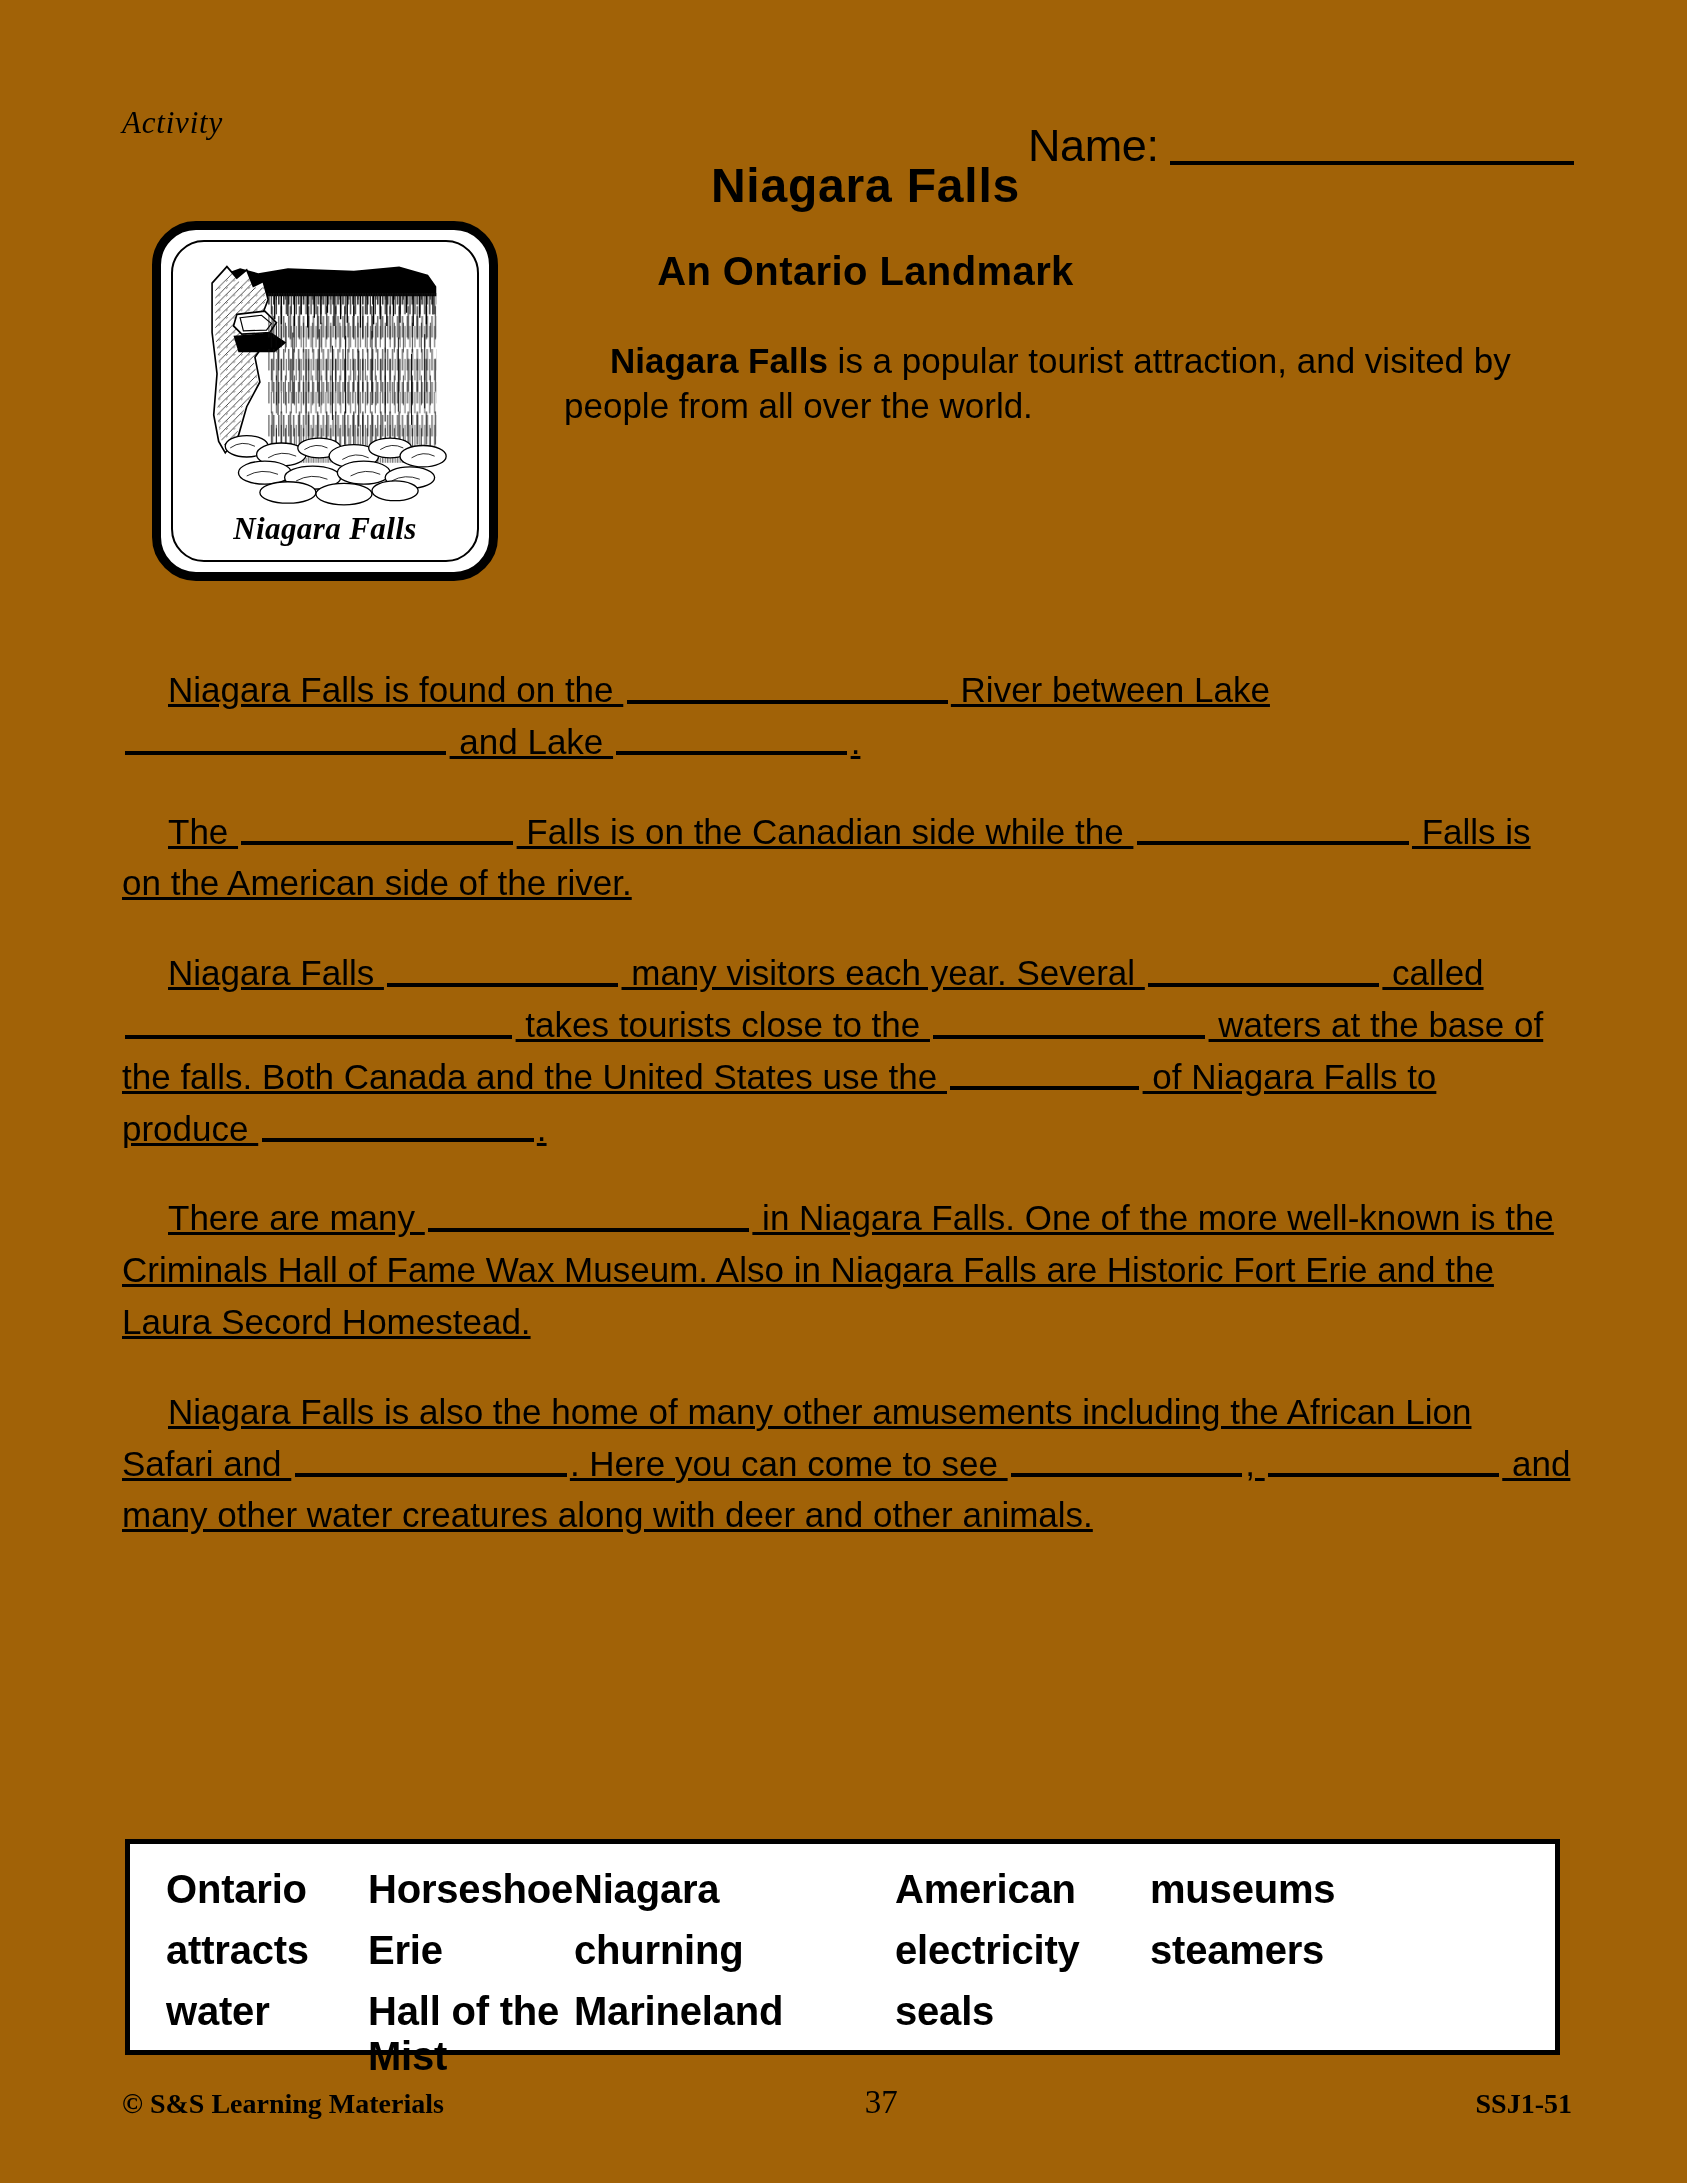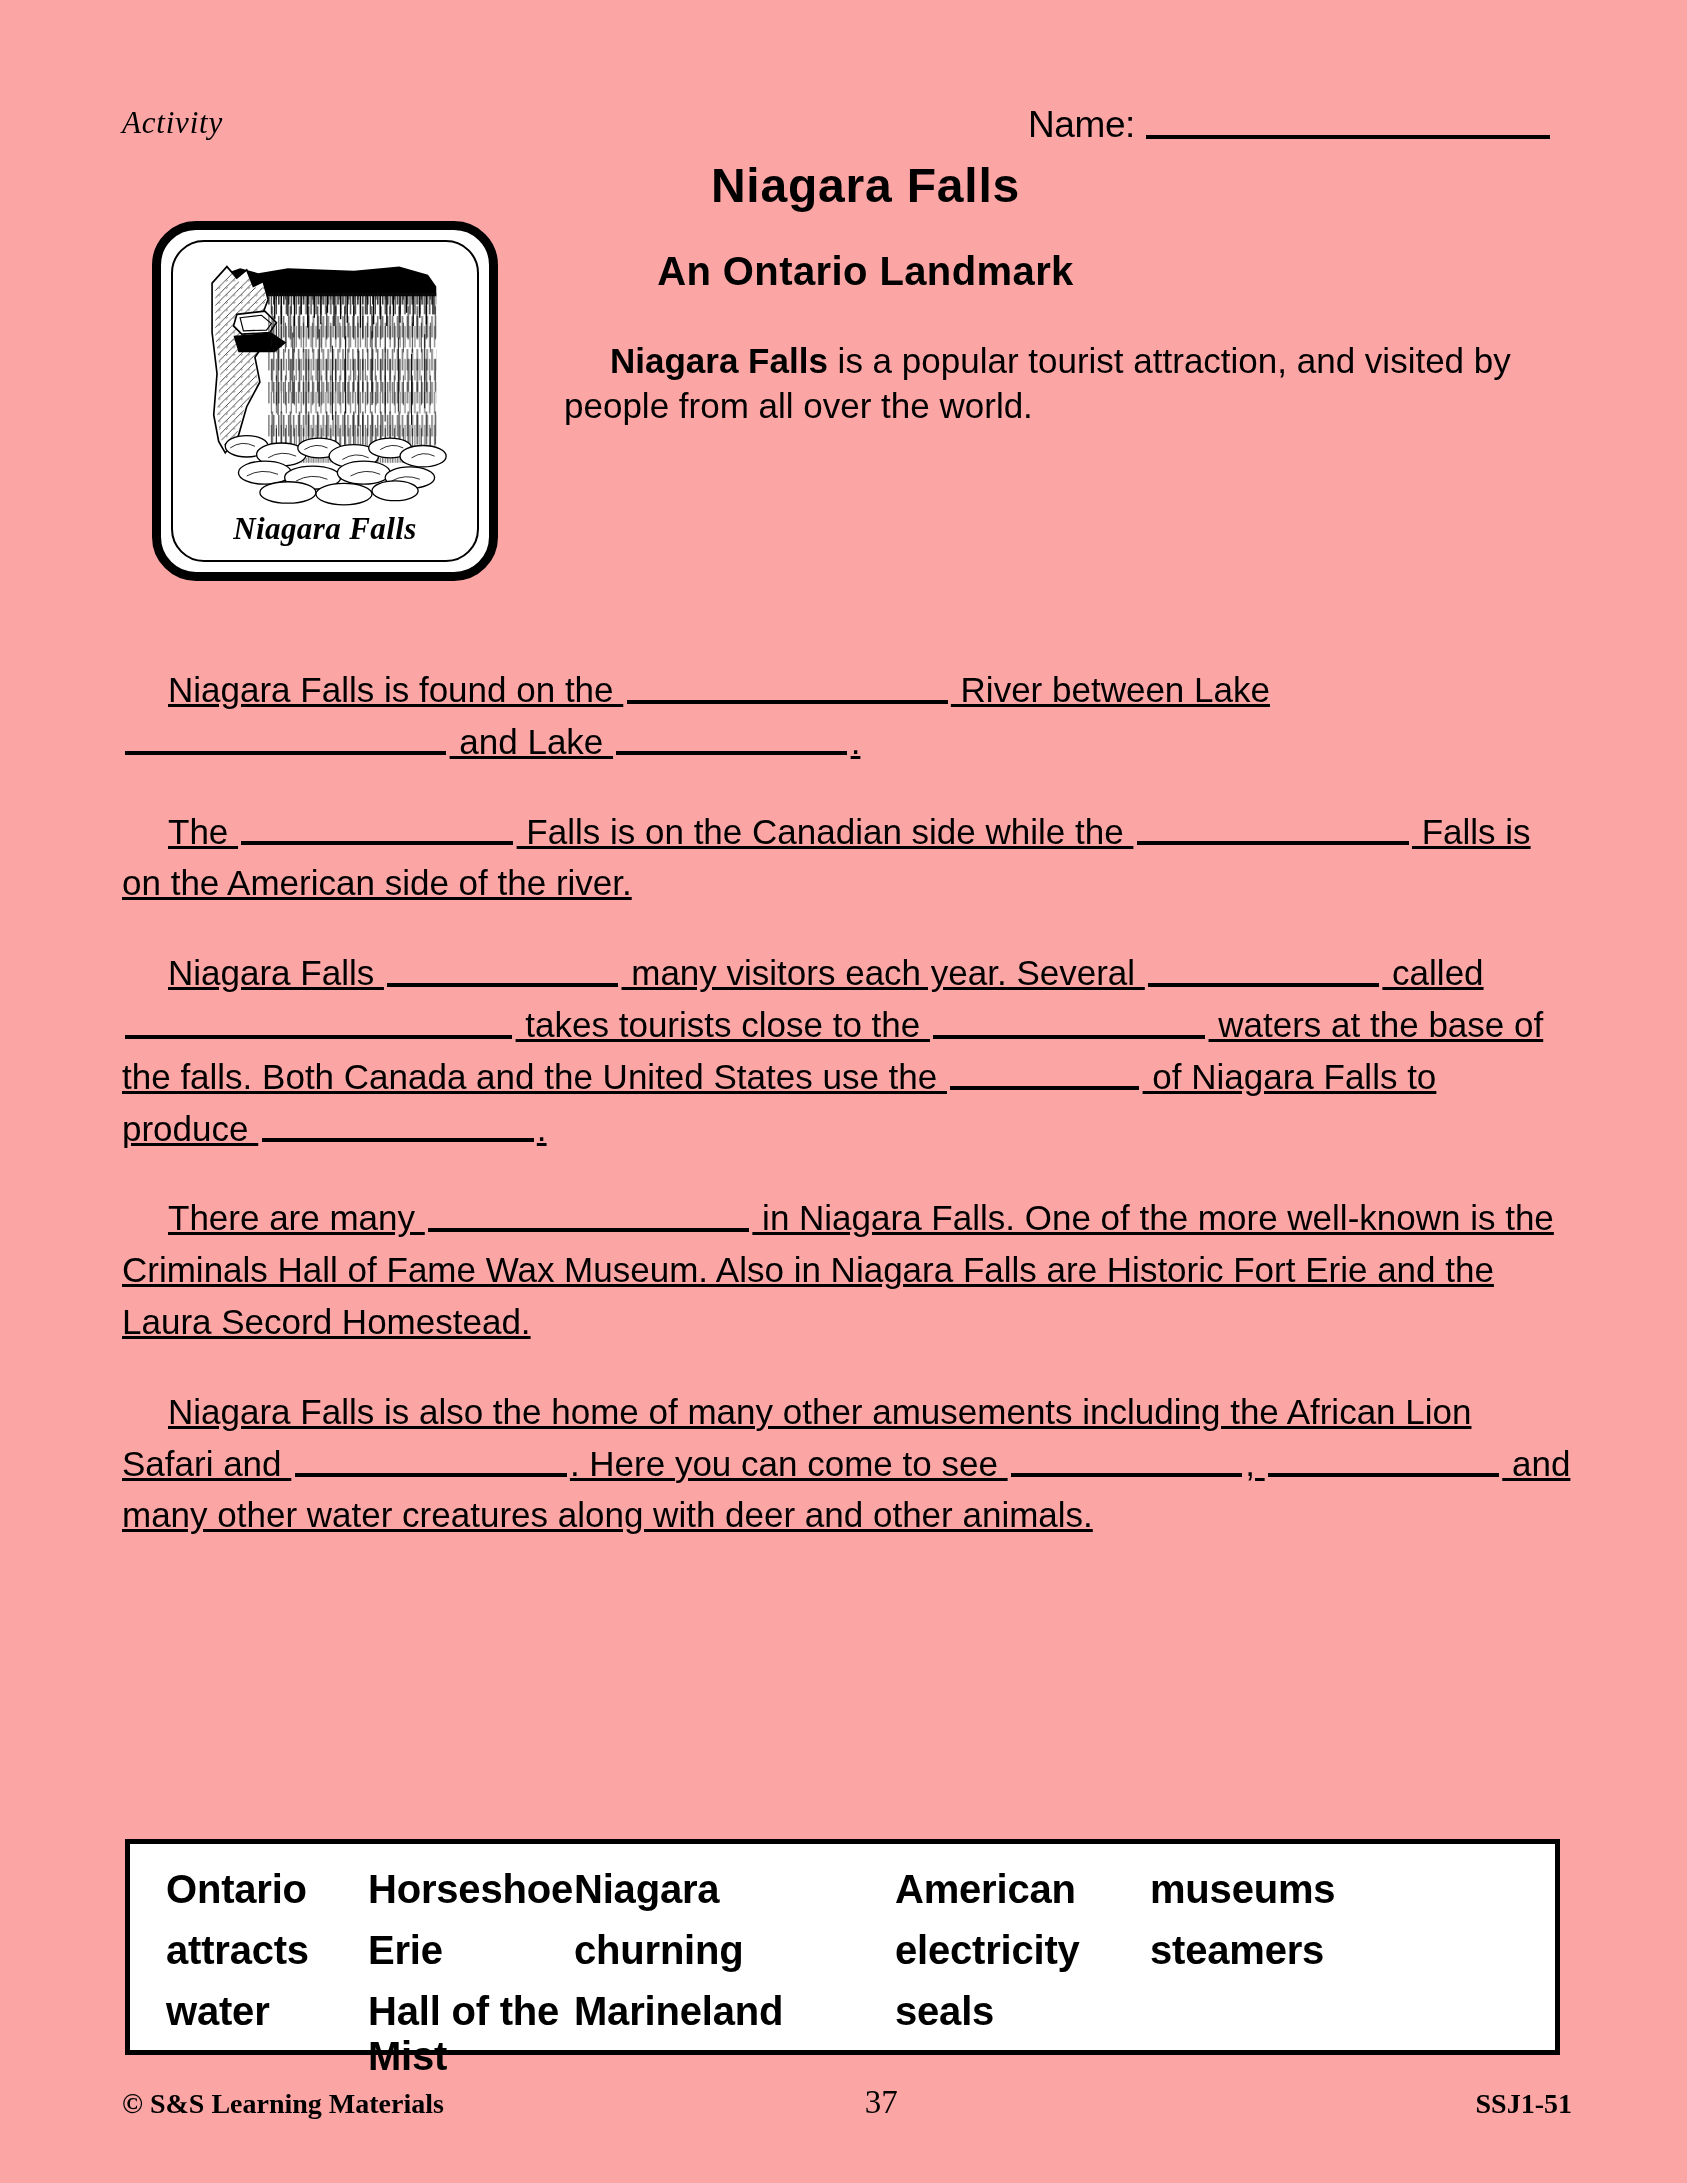--- a/index.html
+++ b/index.html
@@ -8,21 +8,21 @@
     background: #ffffff;
   }
   body {
     font-family: "Liberation Sans", sans-serif;
     color: #000000;
   }
   .page {
     position: relative;
     width: 1687px;
     height: 2183px;
-    background: #fca5a5;
+    background: #a16207;
     overflow: hidden;
     box-sizing: border-box;
   }
 
   
   .activity-label {
     position: absolute;
     left: 122px;
     top: 105px;
     font-family: "Liberation Serif", serif;
@@ -31,23 +31,24 @@
     letter-spacing: 0.8px;
   }
   .name-row {
     position: absolute;
     left: 1028px;
     top: 104px;
     display: flex;
     align-items: flex-end;
   }
   .name-label {
-    font-size: 37px;
+    font-size: 45px;
     font-weight: 400;
     letter-spacing: -0.4px;
+    margin-top: 16px;
   }
   .name-line {
     width: 404px;
     height: 0;
     border-bottom: 4.1px solid #000;
     margin-left: 11.5px;
     margin-bottom: 6.6px;
   }
 
   

